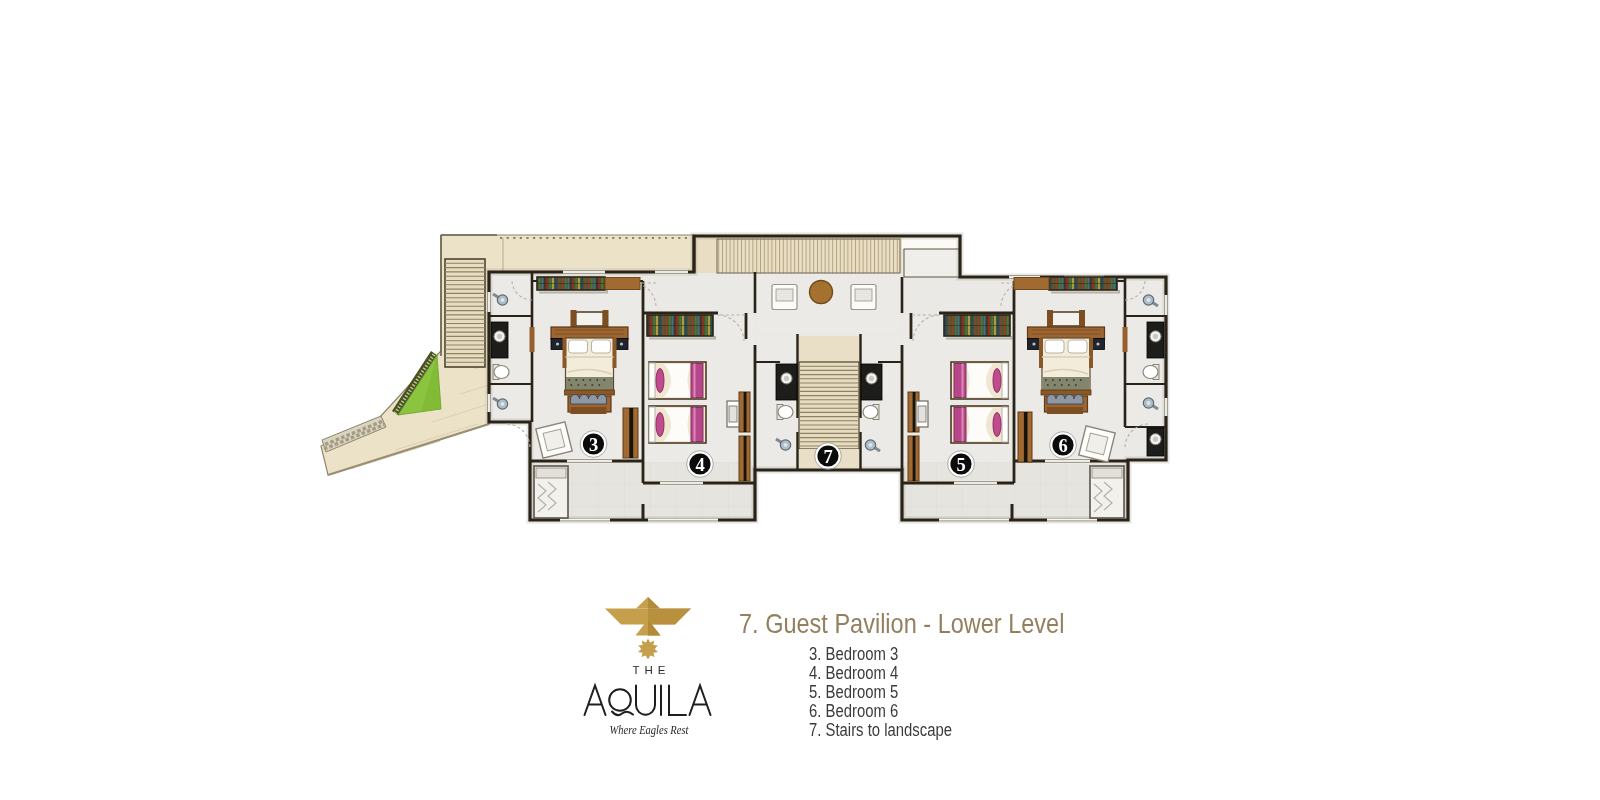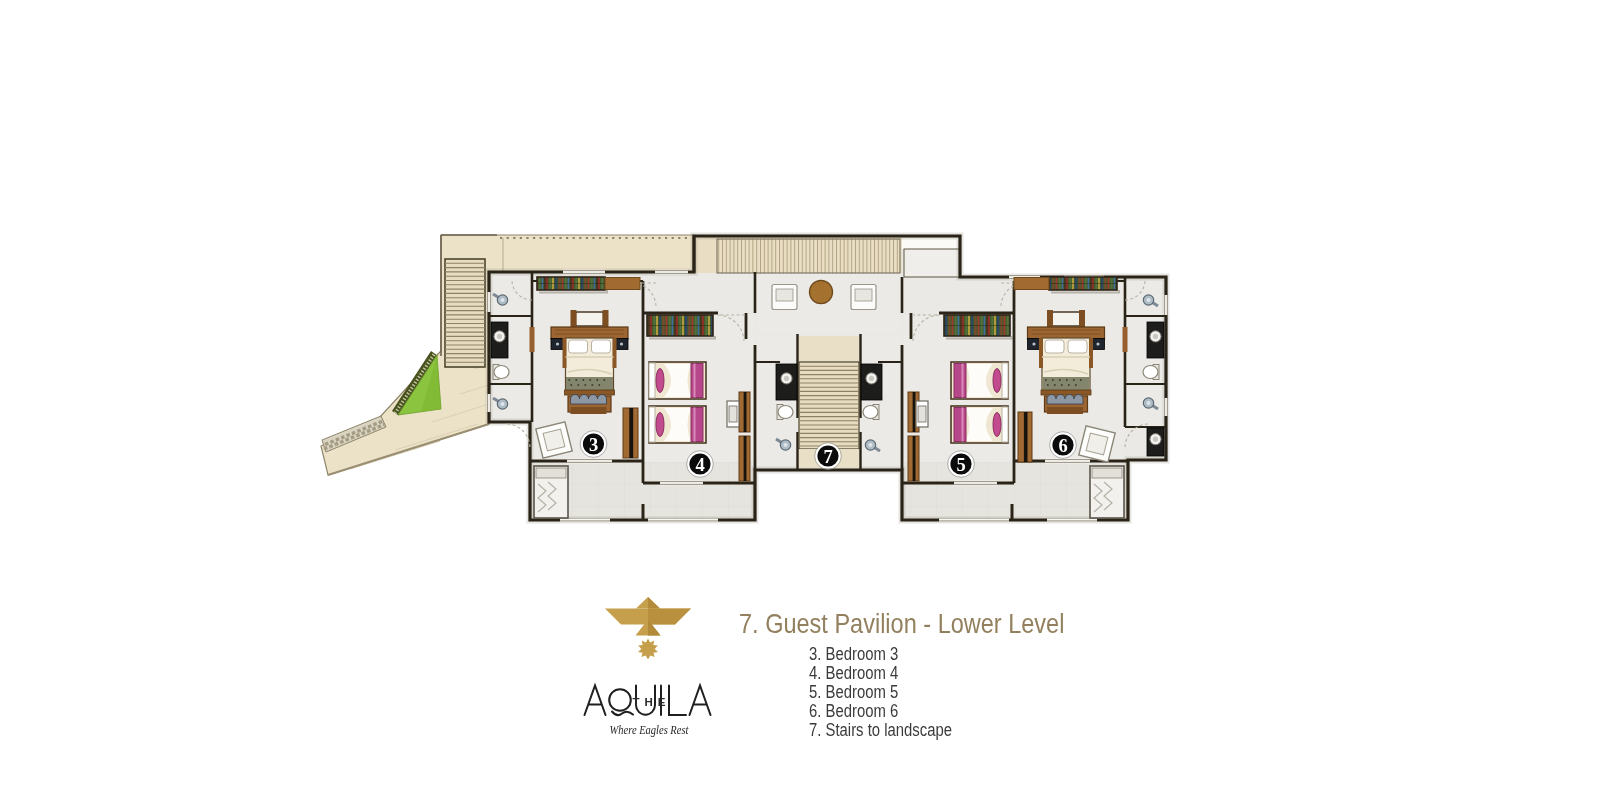--- a/index.html
+++ b/index.html
@@ -567,15 +567,15 @@
 <div class="txt" style="left:739px;top:608px;font-size:27.5px;color:#93805f;transform:scaleX(0.855);transform-origin:left top;white-space:nowrap;">7. Guest Pavilion - Lower Level</div>
 
 <div class="txt" style="left:809px;top:645px;font-size:17.5px;line-height:19px;color:#3b3b3b;transform:scaleX(0.85);transform-origin:left top;">
 3. Bedroom 3<br>
 4. Bedroom 4<br>
 5. Bedroom 5<br>
 6. Bedroom 6<br>
 7. Stairs to landscape
 </div>
 
-<div class="txt" style="left:569px;top:664px;width:160px;text-align:center;font-size:11.5px;font-weight:bold;letter-spacing:5px;text-indent:5px;color:#2a2a2a;margin-top:32px;">THE</div>
+<div class="txt" style="left:569px;top:664px;width:160px;text-align:center;font-size:11.5px;font-weight:normal;letter-spacing:5px;text-indent:5px;color:#2a2a2a;">THE</div>
 
 <div class="txt" style="left:569px;top:723px;width:160px;text-align:center;font-family:'Liberation Serif',serif;font-style:italic;font-size:12.5px;color:#1f1f1f;transform:scaleX(0.84);transform-origin:center top;">Where Eagles Rest</div>
 
 </body></html>

